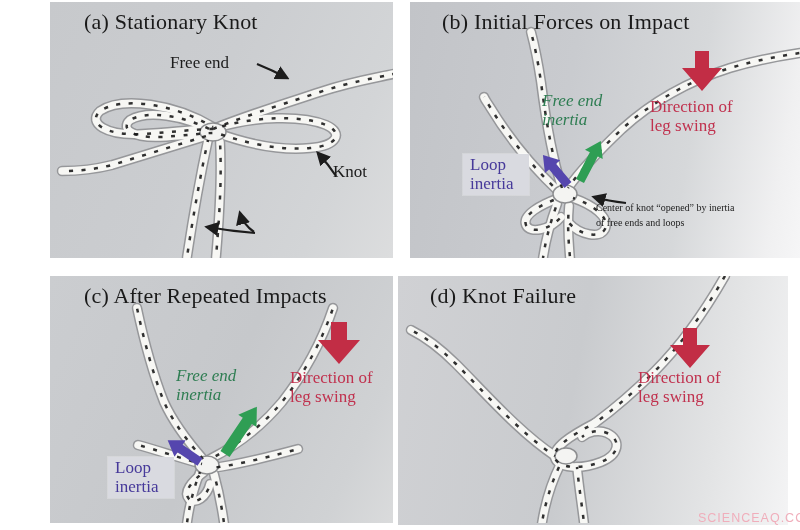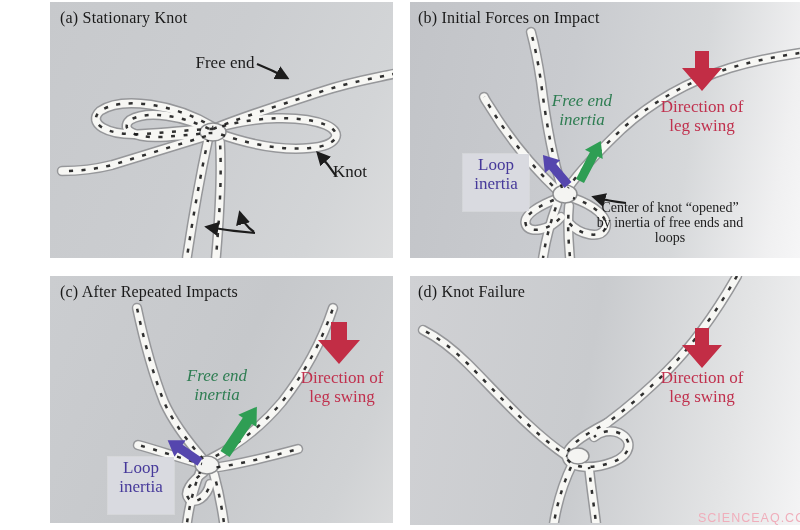--- a/index.html
+++ b/index.html
@@ -6,31 +6,31 @@
   .figure{position:relative;width:800px;height:530px;background:#ffffff;
           font-family:"Liberation Serif", serif;overflow:hidden;}
   .panel{position:absolute;overflow:hidden;}
   .panel svg{position:absolute;left:0;top:0;}
   .panel-a{left:50px;top:2px;width:343px;height:256px;
     background:linear-gradient(115deg,#c7c9cc 0%,#cbcdd0 45%,#d3d5d7 80%,#dcddde 100%);}
   .panel-b{left:410px;top:2px;width:390px;height:256px;
     background:linear-gradient(100deg,#c2c4c8 0%,#c9cbcf 40%,#d6d8da 70%,#f0f0f1 92%,#f6f6f7 100%);}
   .panel-c{left:50px;top:276px;width:343px;height:247px;
     background:linear-gradient(115deg,#cbcdd0 0%,#c6c8cb 50%,#d0d2d4 85%,#dadbdc 100%);}
-  .panel-d{left:410px;top:276px;width:390px;height:249px;
+  .panel-d{left:398px;top:276px;width:390px;height:249px;
     background:linear-gradient(100deg,#d0d1d4 0%,#c9cbce 45%,#e3e4e5 80%,#f4f4f5 100%);}
-  .panel-title{position:absolute;font-size:16px;color:#1a1a1a;letter-spacing:.2px;white-space:nowrap;}
-  .lbl{position:absolute;text-align:center;line-height:1.12;font-size:17px;}
+  .panel-title{position:absolute;font-size:22px;color:#1a1a1a;letter-spacing:.2px;white-space:nowrap;margin-left:24px;}
+  .lbl{position:absolute;text-align:left;line-height:1.12;font-size:17px;}
   .lbl.nowrap{white-space:nowrap;}
   .green-t{color:#2e7d52;font-style:italic;}
   .purple-t{color:#46399a;}
   .red-t{color:#c0314e;}
   .black-t{color:#1c1c1c;}
-  .box{background:#d9dae0;padding:1px 7px 18px 7px;box-shadow:0 0 0 1px rgba(255,255,255,.25);}
-  .small-lbl{font-size:14px;line-height:15px;}
+  .box{background:#d9dae0;padding:1px 7px 2px 7px;box-shadow:0 0 0 1px rgba(255,255,255,.25);}
+  .small-lbl{font-size:10px;line-height:15px;}
   .watermark{position:absolute;left:698px;top:511px;width:100px;text-align:right;
     font-family:"Liberation Sans", sans-serif;font-size:12.5px;letter-spacing:1px;
     color:#f0aebb;}
   
   .lace-out{fill:none;stroke:#96979a;stroke-width:10.5;stroke-linecap:round;}
   .lace-core{fill:none;stroke:#f7f7f4;stroke-width:7.5;stroke-linecap:round;}
   .lace-dash{fill:none;stroke:#141414;stroke-width:2.5;stroke-dasharray:4 8.5;opacity:.88;}
   .knot-blob{fill:#f4f4f2;stroke:#8d8e90;stroke-width:1.5;}
   .ann-line{fill:none;stroke:#1c1c1c;stroke-width:2.2;}
   .red-arrow{fill:#c22d45;}

